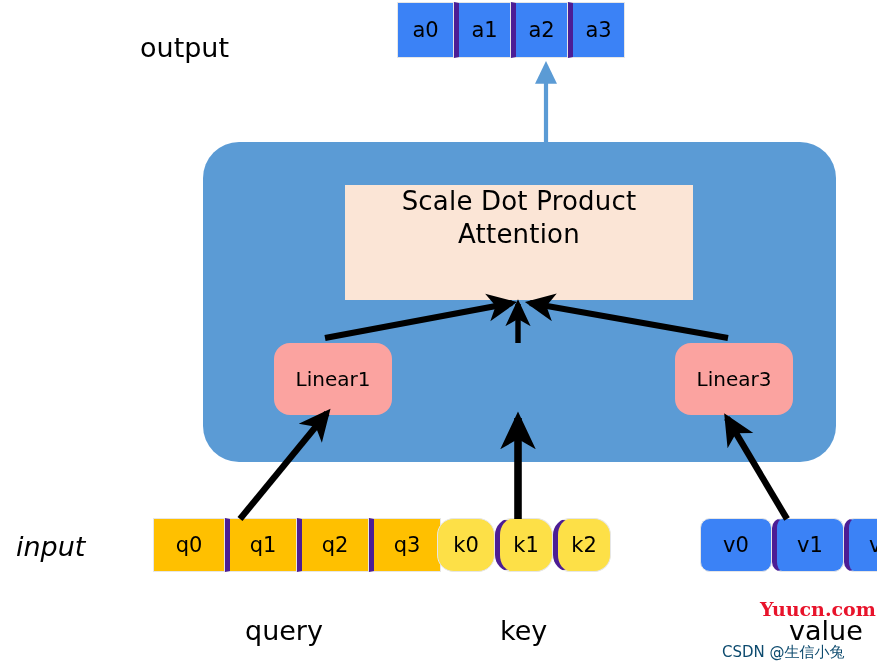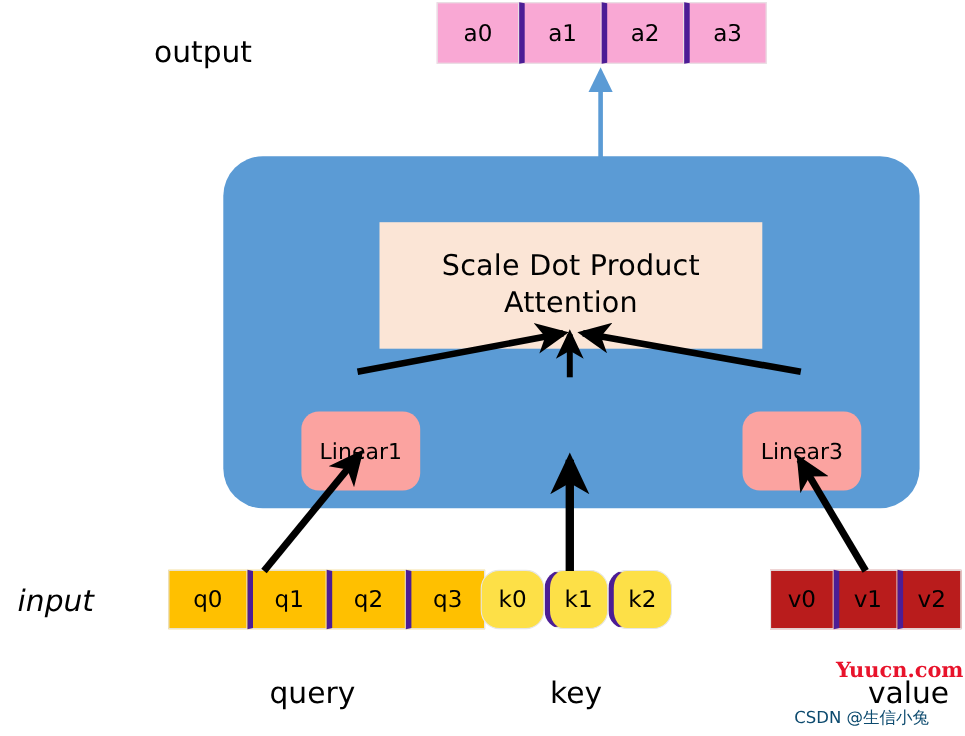--- a/index.html
+++ b/index.html
@@ -30,72 +30,70 @@
   }
 
   
   #attention-box {
     left: 345px;
     top: 185px;
     width: 348px;
     height: 115px;
     background: #fbe5d6;
     display: flex;
-    align-items: center;
+    align-items: flex-start;
     justify-content: center;
     text-align: center;
     color: #000000;
     font-size: 26px;
     line-height: 1.28;
     letter-spacing: 0.2px;
-    margin-top: 17px;
   }
   #attention-box .txt { padding: 0 10px; }
 
   
   .linear-box {
-    width: 108px;
+    width: 118px;
     height: 72px;
     background: #fba3a0;
     border-radius: 16px;
     display: flex;
     align-items: center;
     justify-content: center;
     color: #000000;
     font-size: 20px;
-    margin-top: 31px;
   }
   #linear-1 { left: 274px; top: 343px; }
   #linear-2 { left: 466px; top: 343px; }
   #linear-3 { left: 675px; top: 343px; }
 
   
   .strip { display: flex; }
   .cell {
     display: flex;
     align-items: center;
     justify-content: center;
     color: #000000;
     font-size: 21px;
     box-sizing: border-box;
     border: 1px solid #e6e6e6;
   }
   .cell + .cell { border-left: 5px solid #4c1d95; }
 
   #output-strip { left: 397px; top: 2px; }
-  #output-strip .cell { width: 75px; height: 56px; background: #f9a8d4; }
+  #output-strip .cell { width: 57px; height: 56px; background: #3b82f6; }
 
   #query-strip { left: 153px; top: 518px; }
   #query-strip .cell { width: 72px; height: 54px; background: #ffc000; }
 
   #key-strip { left: 437px; top: 518px; }
   #key-strip .cell { width: 58px; height: 54px; background: #fde047; border-radius: 17px; }
 
   #value-strip { left: 700px; top: 518px; }
-  #value-strip .cell { width: 58px; height: 54px; background: #b91c1c; }
+  #value-strip .cell { width: 72px; height: 54px; background: #3b82f6; border-radius: 10px; }
 
   
   .label {
     color: #000000;
     font-size: 27px;
     white-space: nowrap;
   }
   #label-output { left: 140px; top: 32px; }
   #label-input  { left: 16px;  top: 531px; font-style: italic; }
   #label-query  { left: 245px; top: 615px; }

